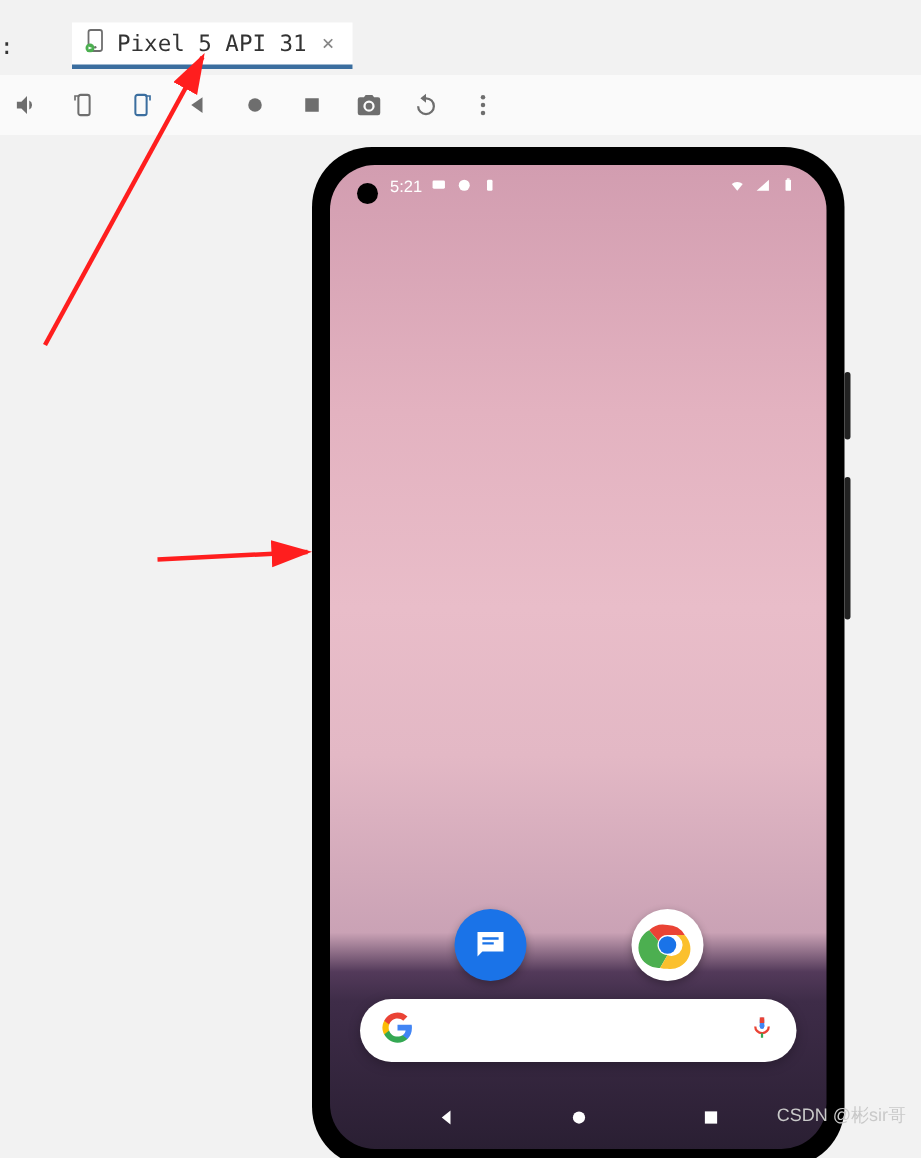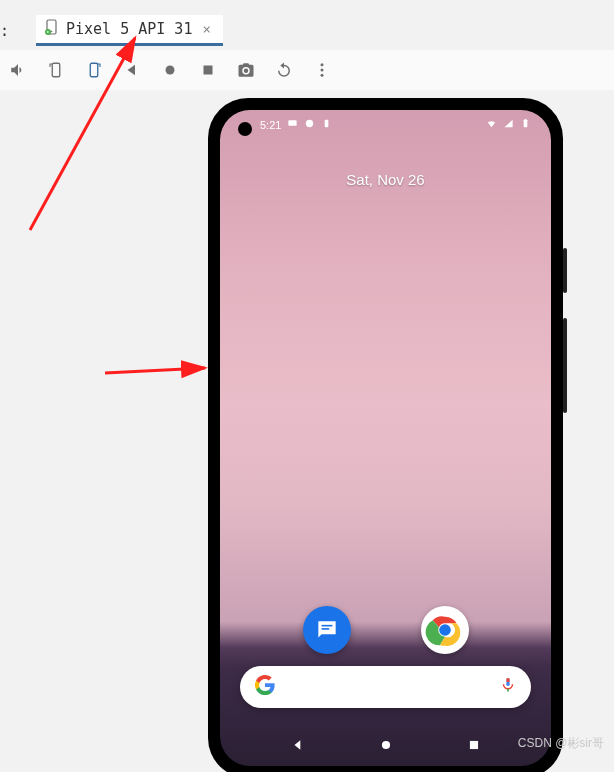--- a/index.html
+++ b/index.html
@@ -1,20 +1,20 @@
 <!DOCTYPE html>
 <html><head>
 <meta charset="utf-8">
 <style>
   * { box-sizing: border-box; margin: 0; padding: 0; }
   body { width: 614px; height: 772px; background: #f2f2f2; font-family: sans-serif; position: relative; overflow: hidden; }
 
   .truncated-label { position: absolute; left: 0; top: 22px; font-family: monospace; font-size: 15px; color: #333; }
 
-  .tab-bar { position: absolute; left: 36px; top: 15px; display: flex; align-items: center; }
+  .tab-bar { position: absolute; left: 48px; top: 15px; display: flex; align-items: center; }
   .tab { display: flex; align-items: center; background: #fff; border-bottom: 3px solid #3b6e9f; padding: 4px 8px; gap: 6px; font-family: monospace; font-size: 15px; color: #333; }
   .tab-icon svg { width: 16px; height: 16px; }
   .tab-close { color: #888; font-size: 14px; padding: 0 4px; cursor: pointer; }
 
   .toolbar { position: absolute; left: 0; top: 50px; width: 100%; height: 40px; background: #fafafa; display: flex; align-items: center; gap: 18px; padding-left: 8px; }
   .toolbar .tb-btn { width: 20px; height: 20px; display: flex; align-items: center; justify-content: center; cursor: pointer; color: #6e6e6e; }
   .toolbar .tb-btn svg { width: 18px; height: 18px; }
   .toolbar .tb-btn.active { color: #3b6e9f; }
 
   .emulator-area { position: absolute; left: 0; top: 90px; width: 100%; height: 682px; background: #f2f2f2; }
@@ -149,21 +149,20 @@
               </svg></span>
           <span class="sb-ico"><svg viewBox="0 0 24 24">
                 <polygon points="3,20 21,20 21,4"></polygon>
               </svg></span>
           <span class="sb-ico"><svg viewBox="0 0 24 24">
                 <rect x="8" y="4" width="8" height="16" rx="1"></rect>
                 <rect x="10" y="2" width="4" height="2"></rect>
               </svg></span>
         </div>
       </div>
-      <div class="phone-date">Sat, Nov 26</div>
 
       <div class="dock">
         <div class="app-icon messages-icon">
           <svg viewBox="0 0 24 24">
               <path d="M4 4h16v12H7l-3 3V4z"></path>
               <line x1="7" y1="8" x2="17" y2="8" stroke="#1a73e8" stroke-width="1.5"></line>
               <line x1="7" y1="11" x2="14" y2="11" stroke="#1a73e8" stroke-width="1.5"></line>
             </svg>
         </div>
         <div class="app-icon chrome-icon">

